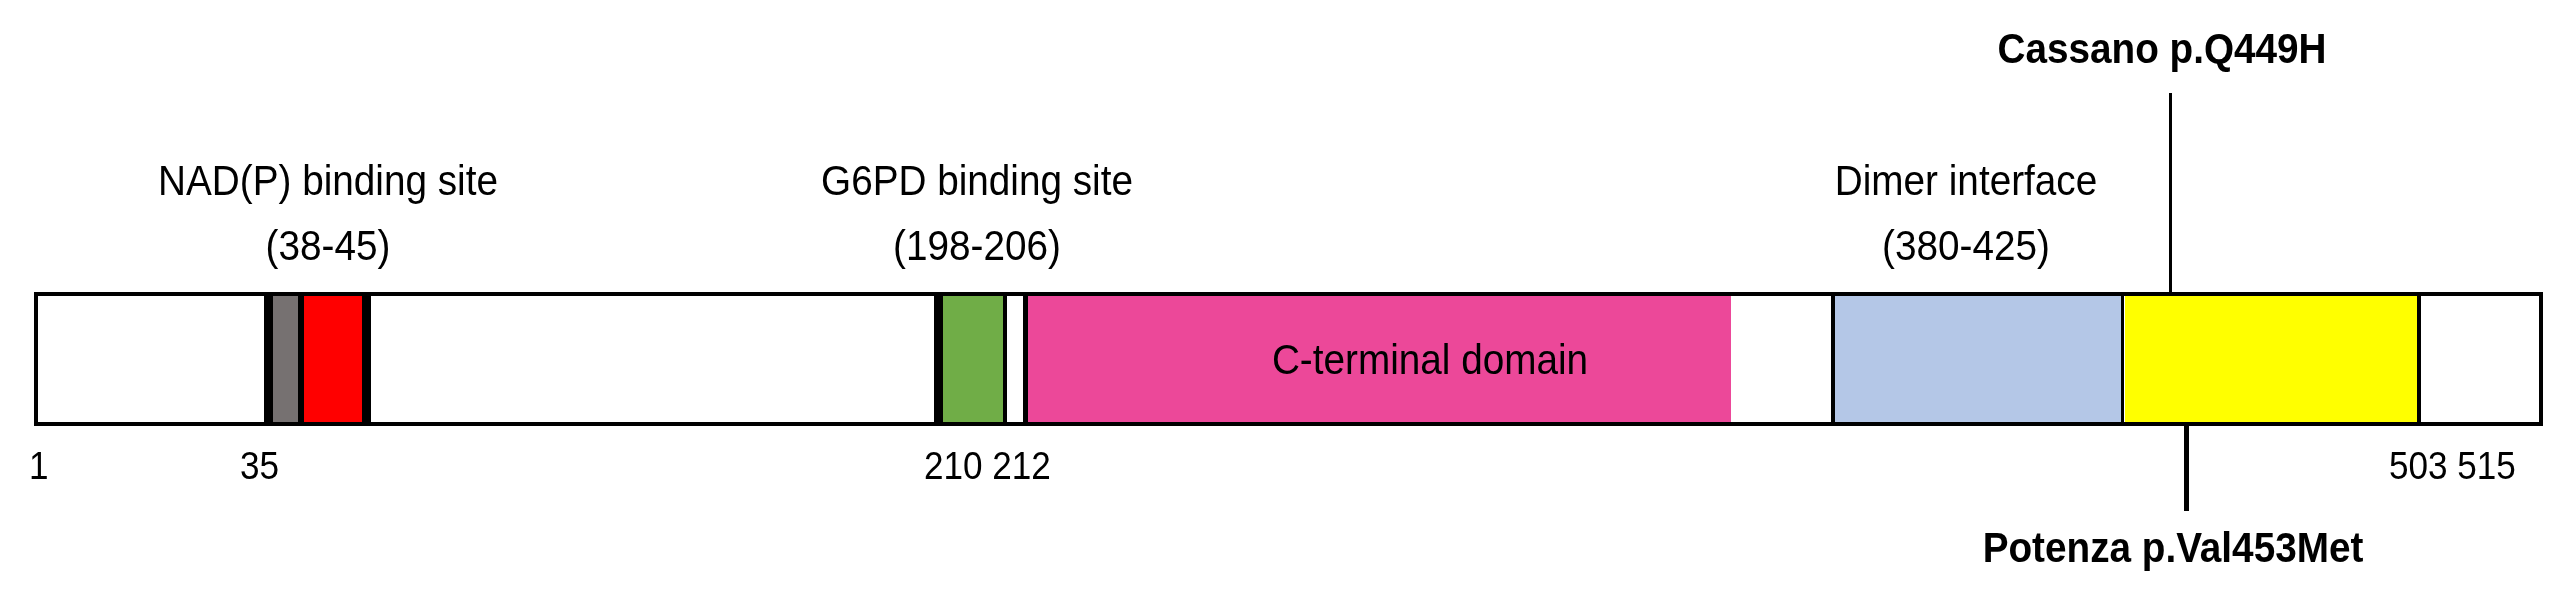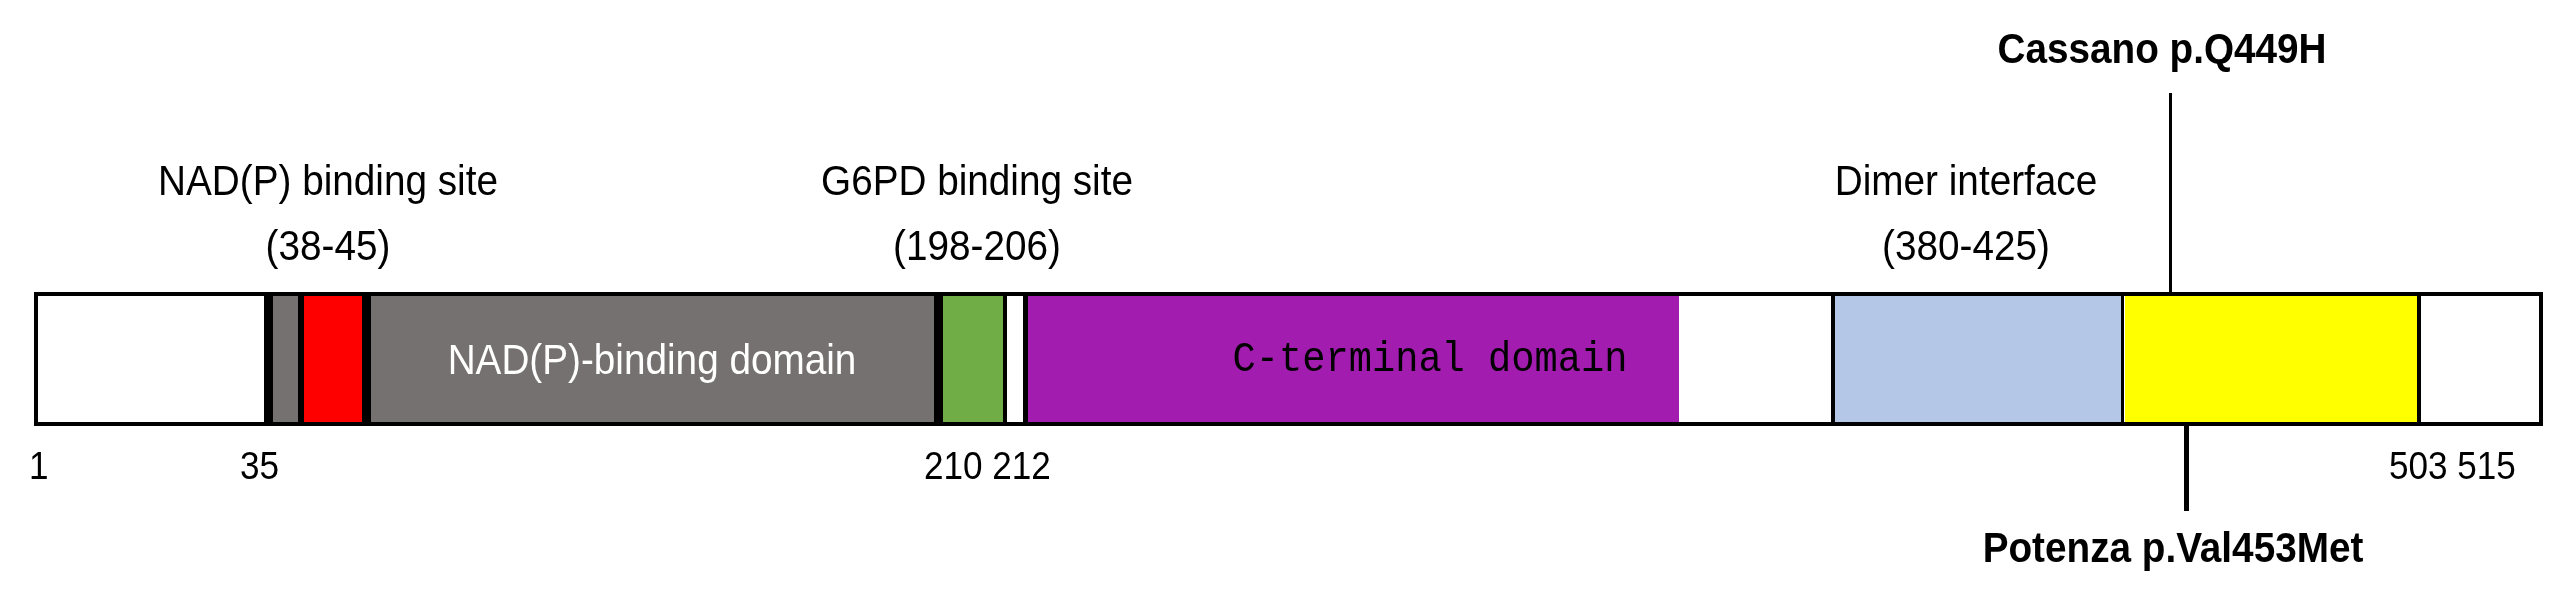--- a/index.html
+++ b/index.html
@@ -39,29 +39,26 @@
 </div>
 <div class="vline" style="left:2169px; top:93px; width:3.2px; height:200px;"></div>
 
 <div class="bar">
 
   <div class="sep" style="left:226px; width:8.7px;"></div>
   <div class="seg" style="left:235px; width:25px; background:#767171;"></div>
   <div class="sep" style="left:260px; width:6.3px;"></div>
   <div class="seg" style="left:266px; width:58px; background:#ff0000;"></div>
   <div class="sep" style="left:324px; width:8.7px;"></div>
-  <div class="seg" style="left:333px; width:563px; background:#767171;">
-    <span class="seg-text" style="left:281px; color:#ffffff;">NAD(P)-binding domain</span>
-  </div>
   <div class="sep" style="left:896px; width:8.7px;"></div>
   <div class="seg" style="left:905px; width:60px; background:#70ad47;"></div>
   <div class="sep" style="left:965px; width:4.7px;"></div>
   <div class="seg" style="left:969px; width:15.8px; background:#ffffff;"></div>
   <div class="sep" style="left:985px; width:4.7px;"></div>
-  <div class="seg" style="left:990px; width:651px; background:#a21caf;font-family:Liberation Mono, monospace;">
+  <div class="seg" style="left:990px; width:703px; background:#ec4899;">
     <span class="seg-text" style="left:402px; color:#000000;">C-terminal domain</span>
   </div>
   <div class="sep" style="left:1793px; width:3.9px;"></div>
   <div class="seg" style="left:1797px; width:287px; background:#b4c7e7;"></div>
   <div class="sep" style="left:2083px; width:3.2px;"></div>
   <div class="seg" style="left:2087px; width:292px; background:#ffff00;"></div>
   <div class="sep" style="left:2379px; width:3.9px;"></div>
 </div>
 
 <div class="tick" style="left:29px;">1</div>

